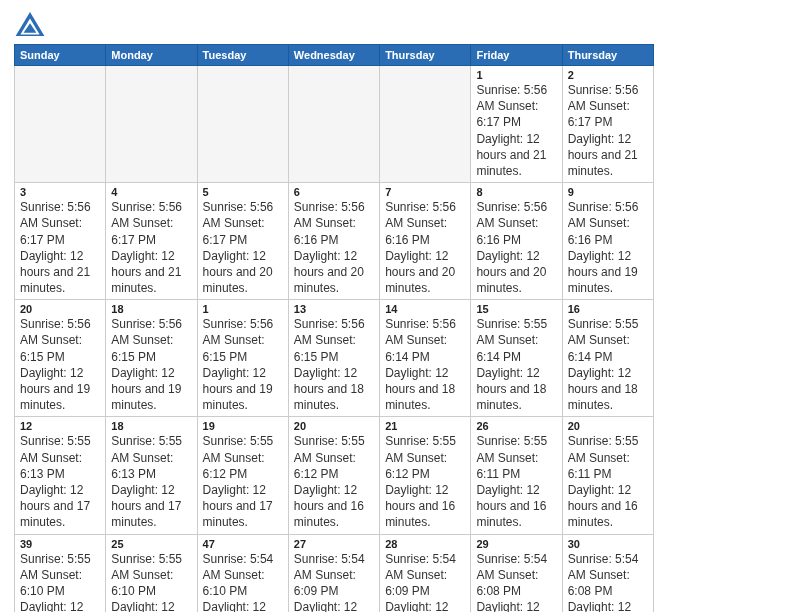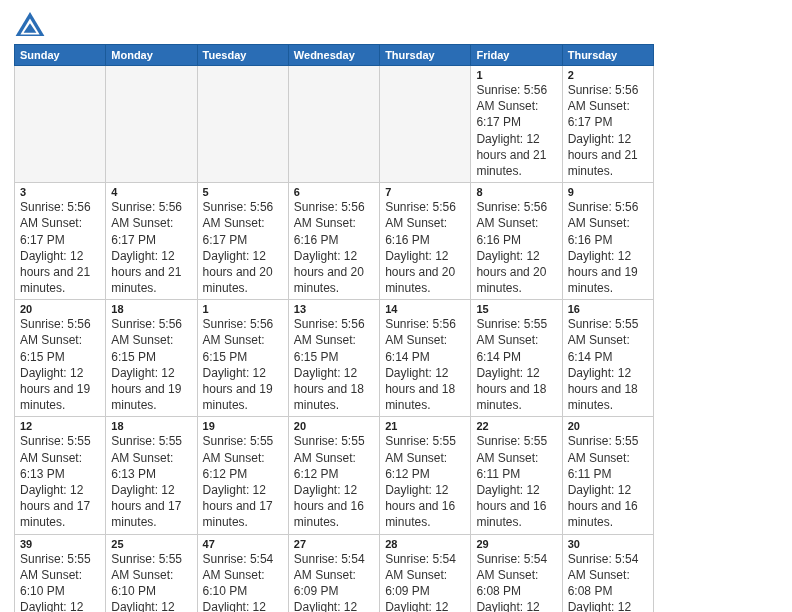--- a/index.html
+++ b/index.html
@@ -284,21 +284,21 @@
 and 16 minutes.</div>
           </td>
           <td>
             <span class="day-number">21</span>
             <div class="day-info">Sunrise: 5:55 AM
 Sunset: 6:12 PM
 Daylight: 12 hours
 and 16 minutes.</div>
           </td>
           <td>
-            <span class="day-number">22</span>
+            <span class="day-number">26</span>
             <div class="day-info">Sunrise: 5:55 AM
 Sunset: 6:11 PM
 Daylight: 12 hours
 and 16 minutes.</div>
           </td>
           <td>
             <span class="day-number">20</span>
             <div class="day-info">Sunrise: 5:55 AM
 Sunset: 6:11 PM
 Daylight: 12 hours

